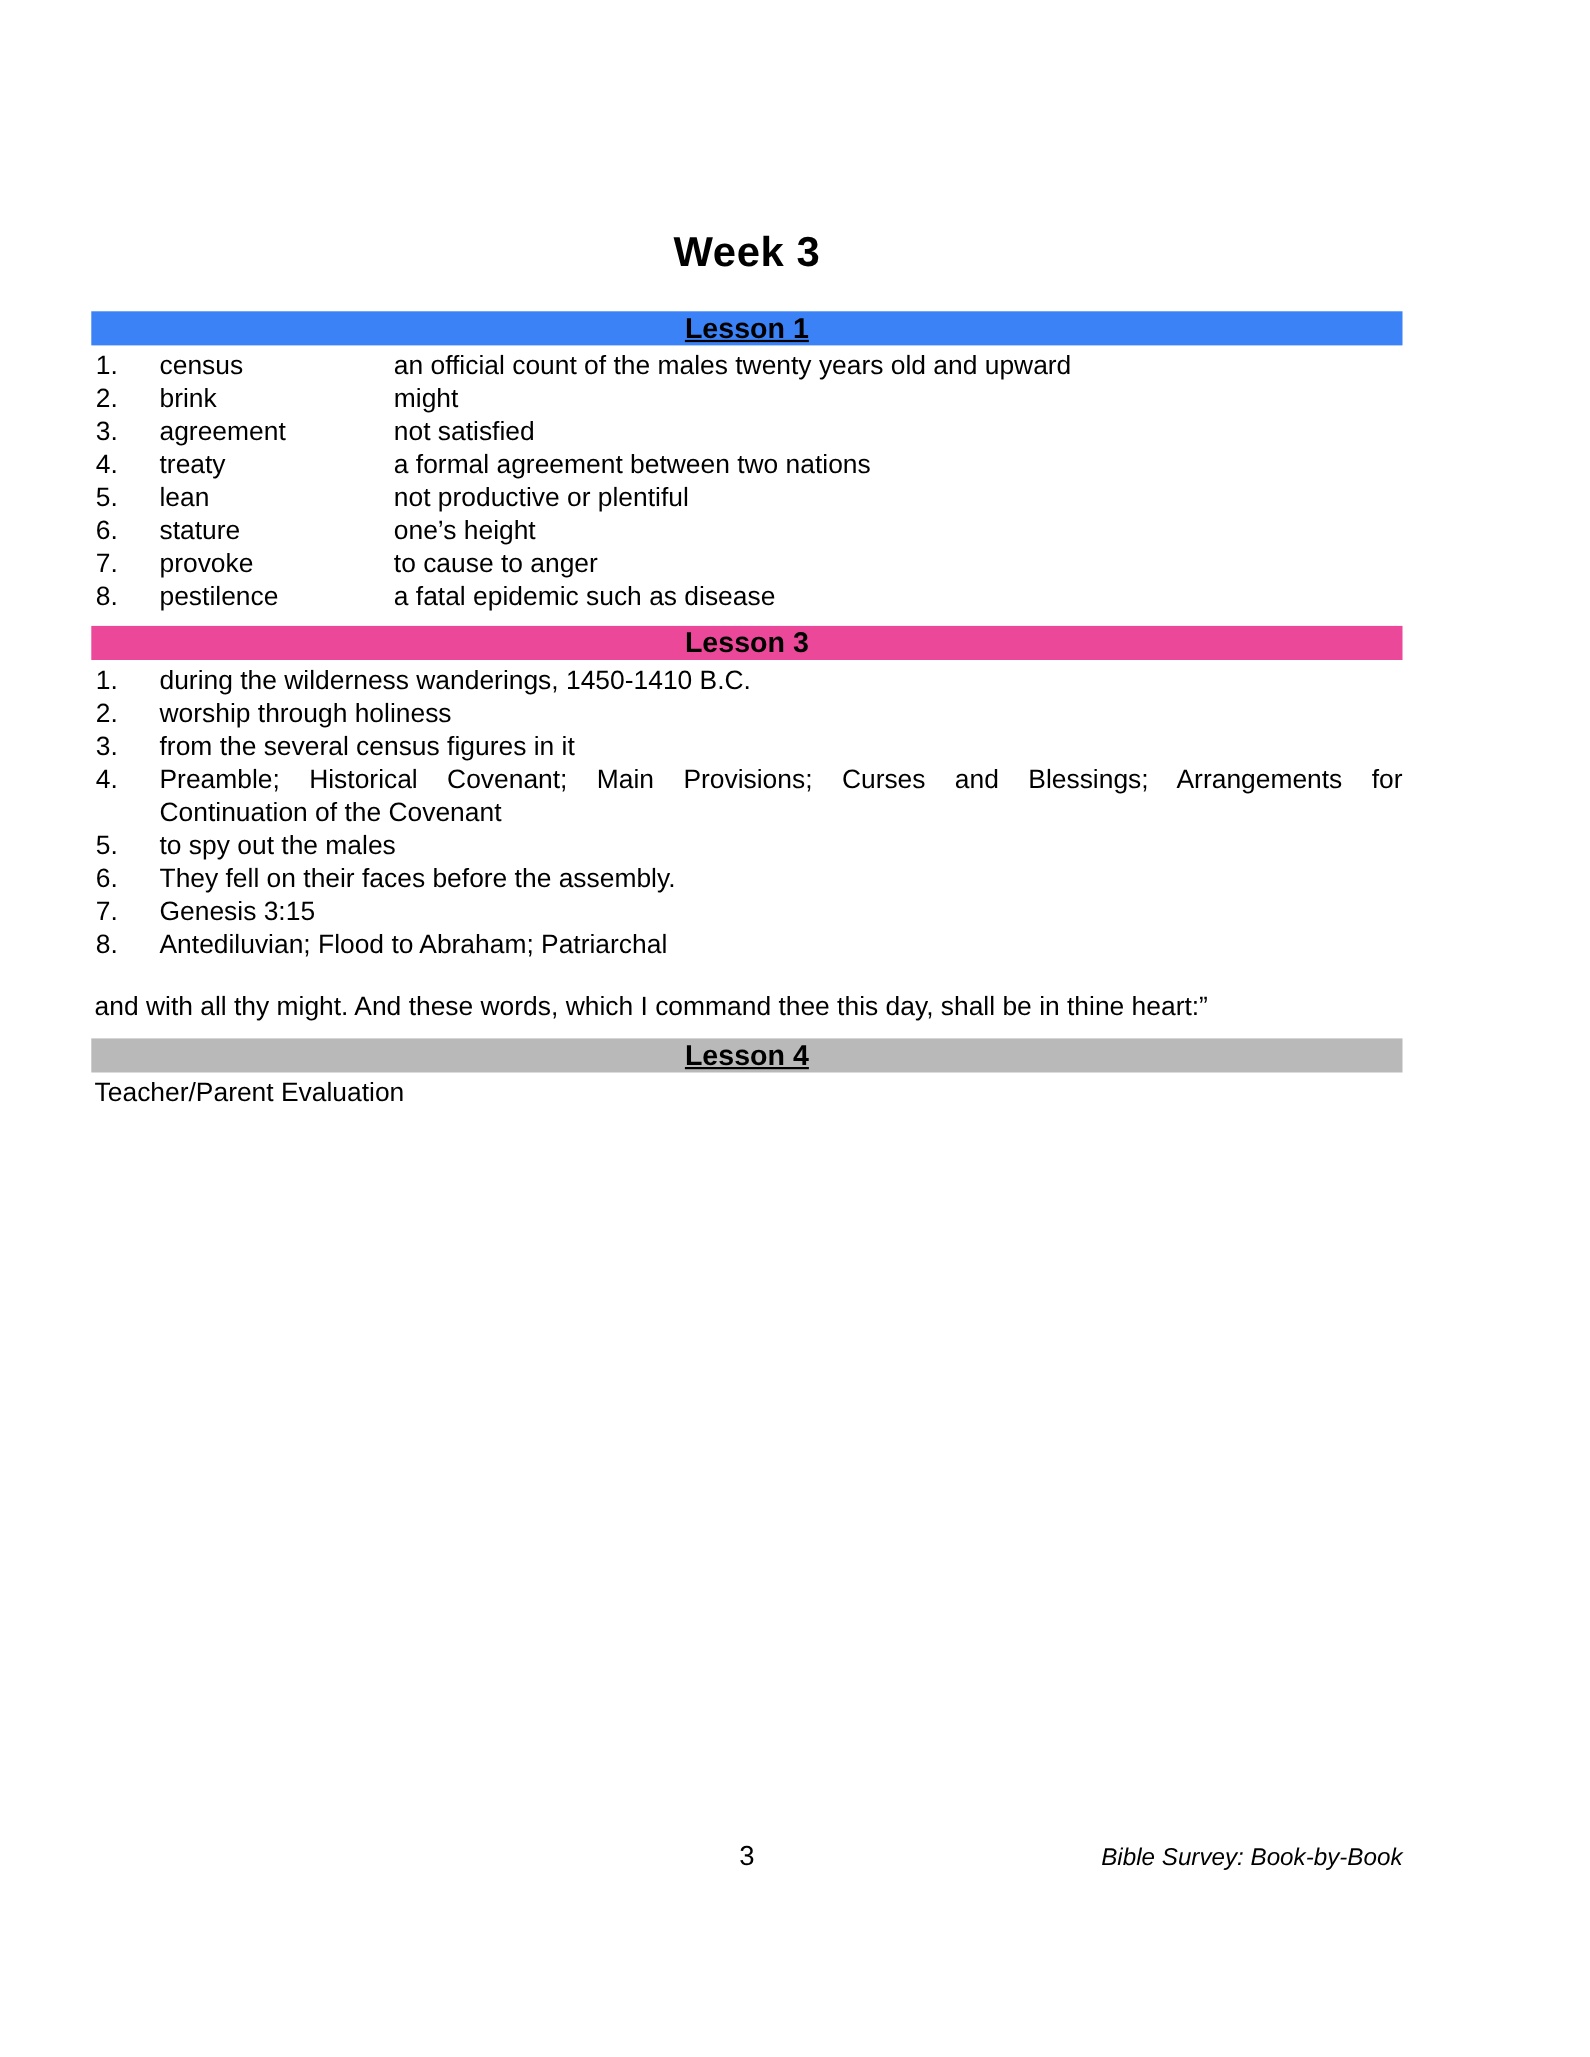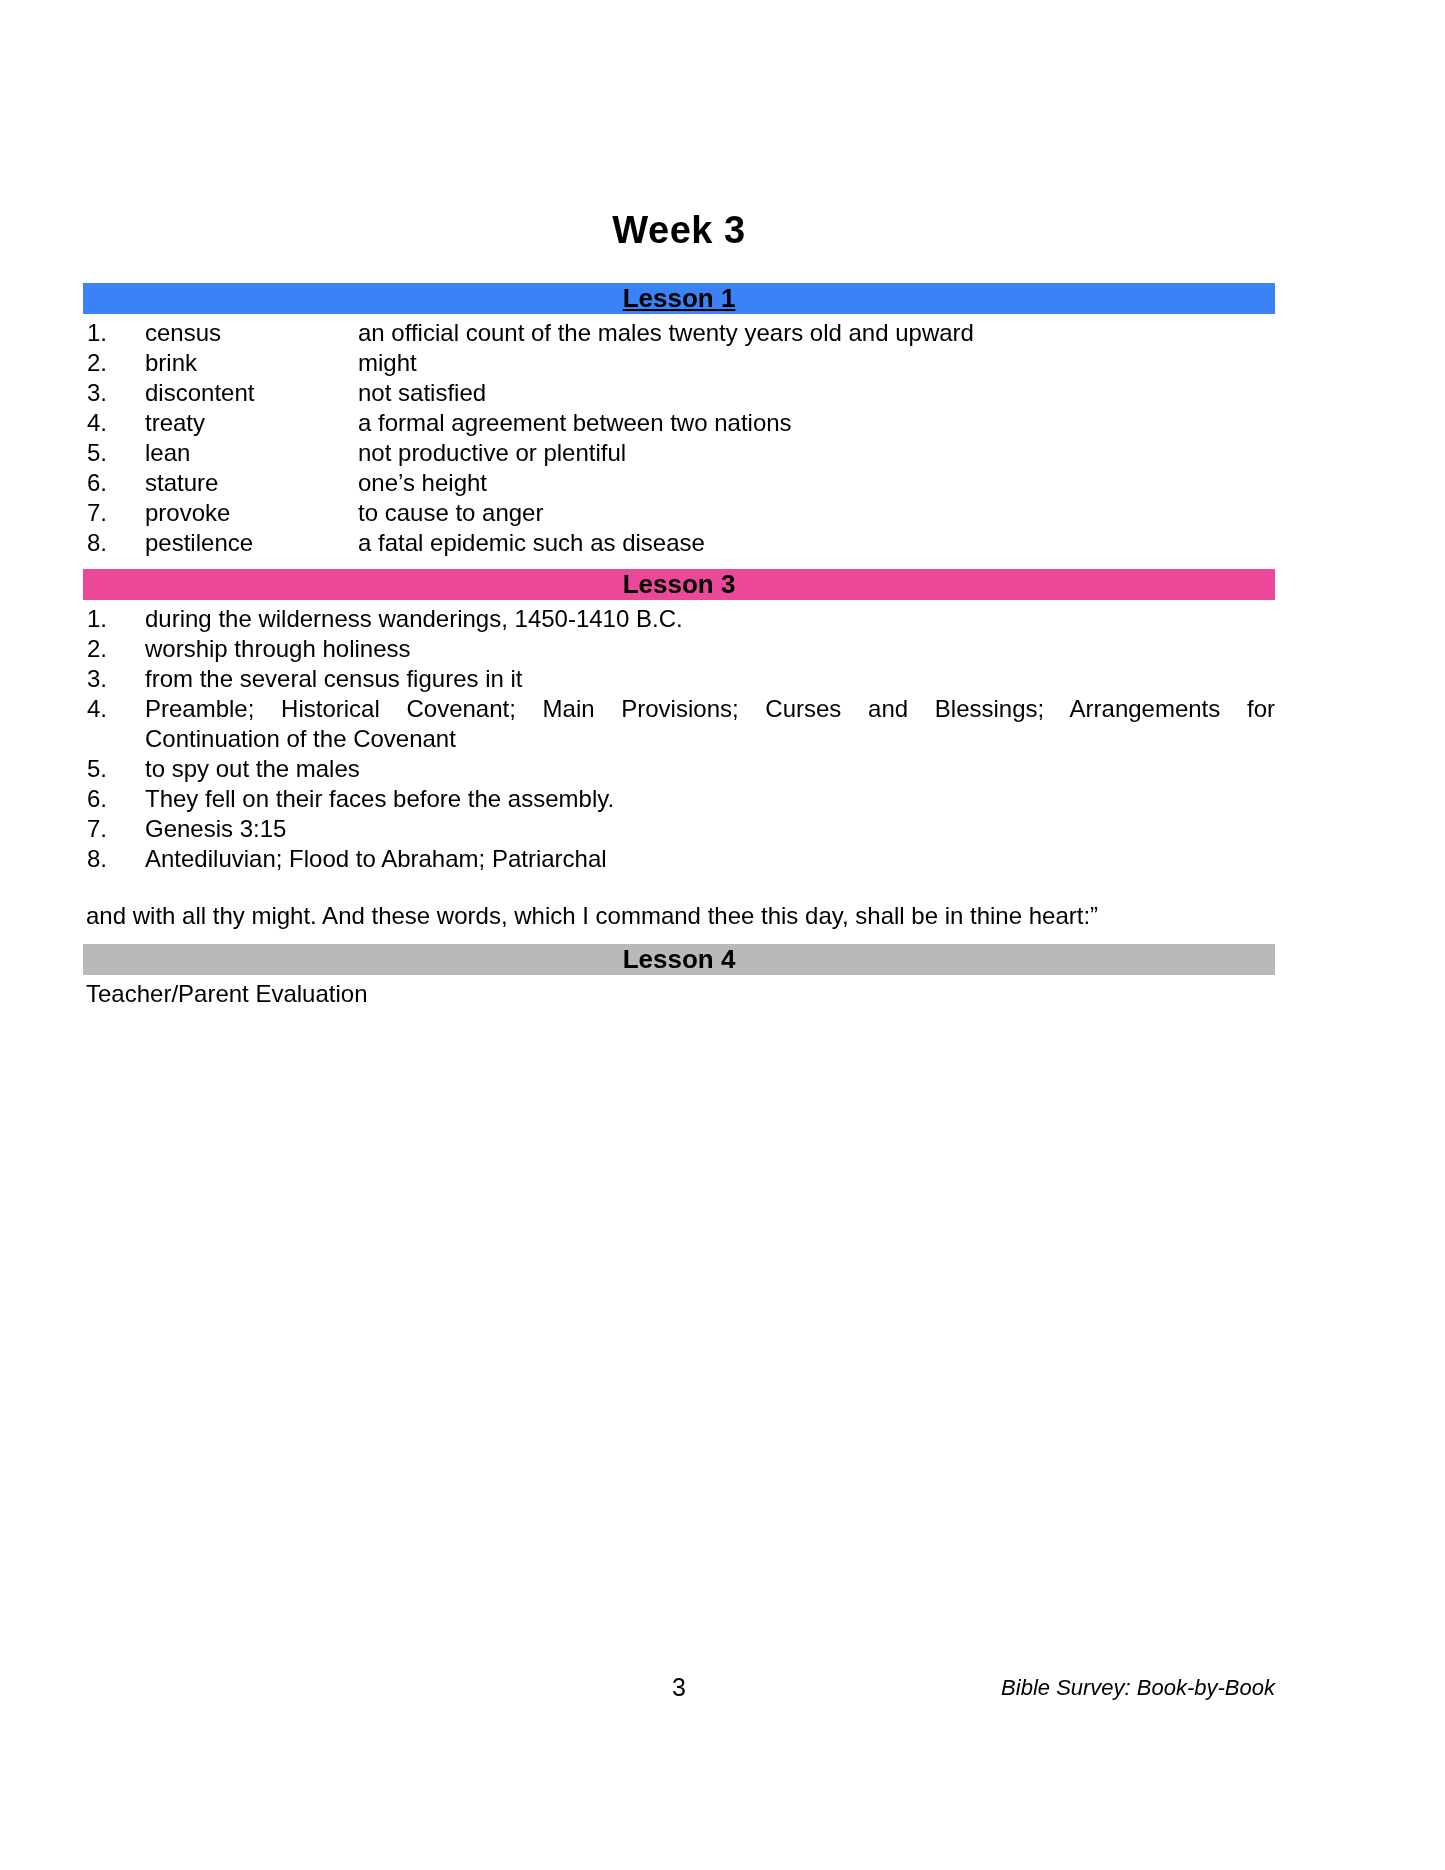--- a/index.html
+++ b/index.html
@@ -39,21 +39,21 @@
   .banner {
     background: #b9b9b9;
     height: 31px;
     line-height: 31px;
     text-align: center;
     font-weight: bold;
     font-size: 26px;
   }
   .banner-lesson1 { margin-top: 32px; }
   .banner-lesson3 { margin-top: 11px; }
-  .banner-lesson4 { margin-top: 13px; }
+  .banner-lesson4 { margin-top: 13px; text-decoration: underline; }
   .list {
     margin-top: 4px;
     font-size: 24px;
     line-height: 30px;
   }
   .row {
     display: grid;
     padding-left: 4px;
   }
   .vocab-row { grid-template-columns: 58px 213px 1fr; }
@@ -115,21 +115,21 @@
         <span>census</span>
         <span>an official count of the males twenty years old and upward</span>
       </div>
       <div class="row vocab-row">
         <span>2.</span>
         <span>brink</span>
         <span>might</span>
       </div>
       <div class="row vocab-row">
         <span>3.</span>
-        <span>discontent</span>
+        <span>agreement</span>
         <span>not satisfied</span>
       </div>
       <div class="row vocab-row">
         <span>4.</span>
         <span>treaty</span>
         <span>a formal agreement between two nations</span>
       </div>
       <div class="row vocab-row">
         <span>5.</span>
         <span>lean</span>

